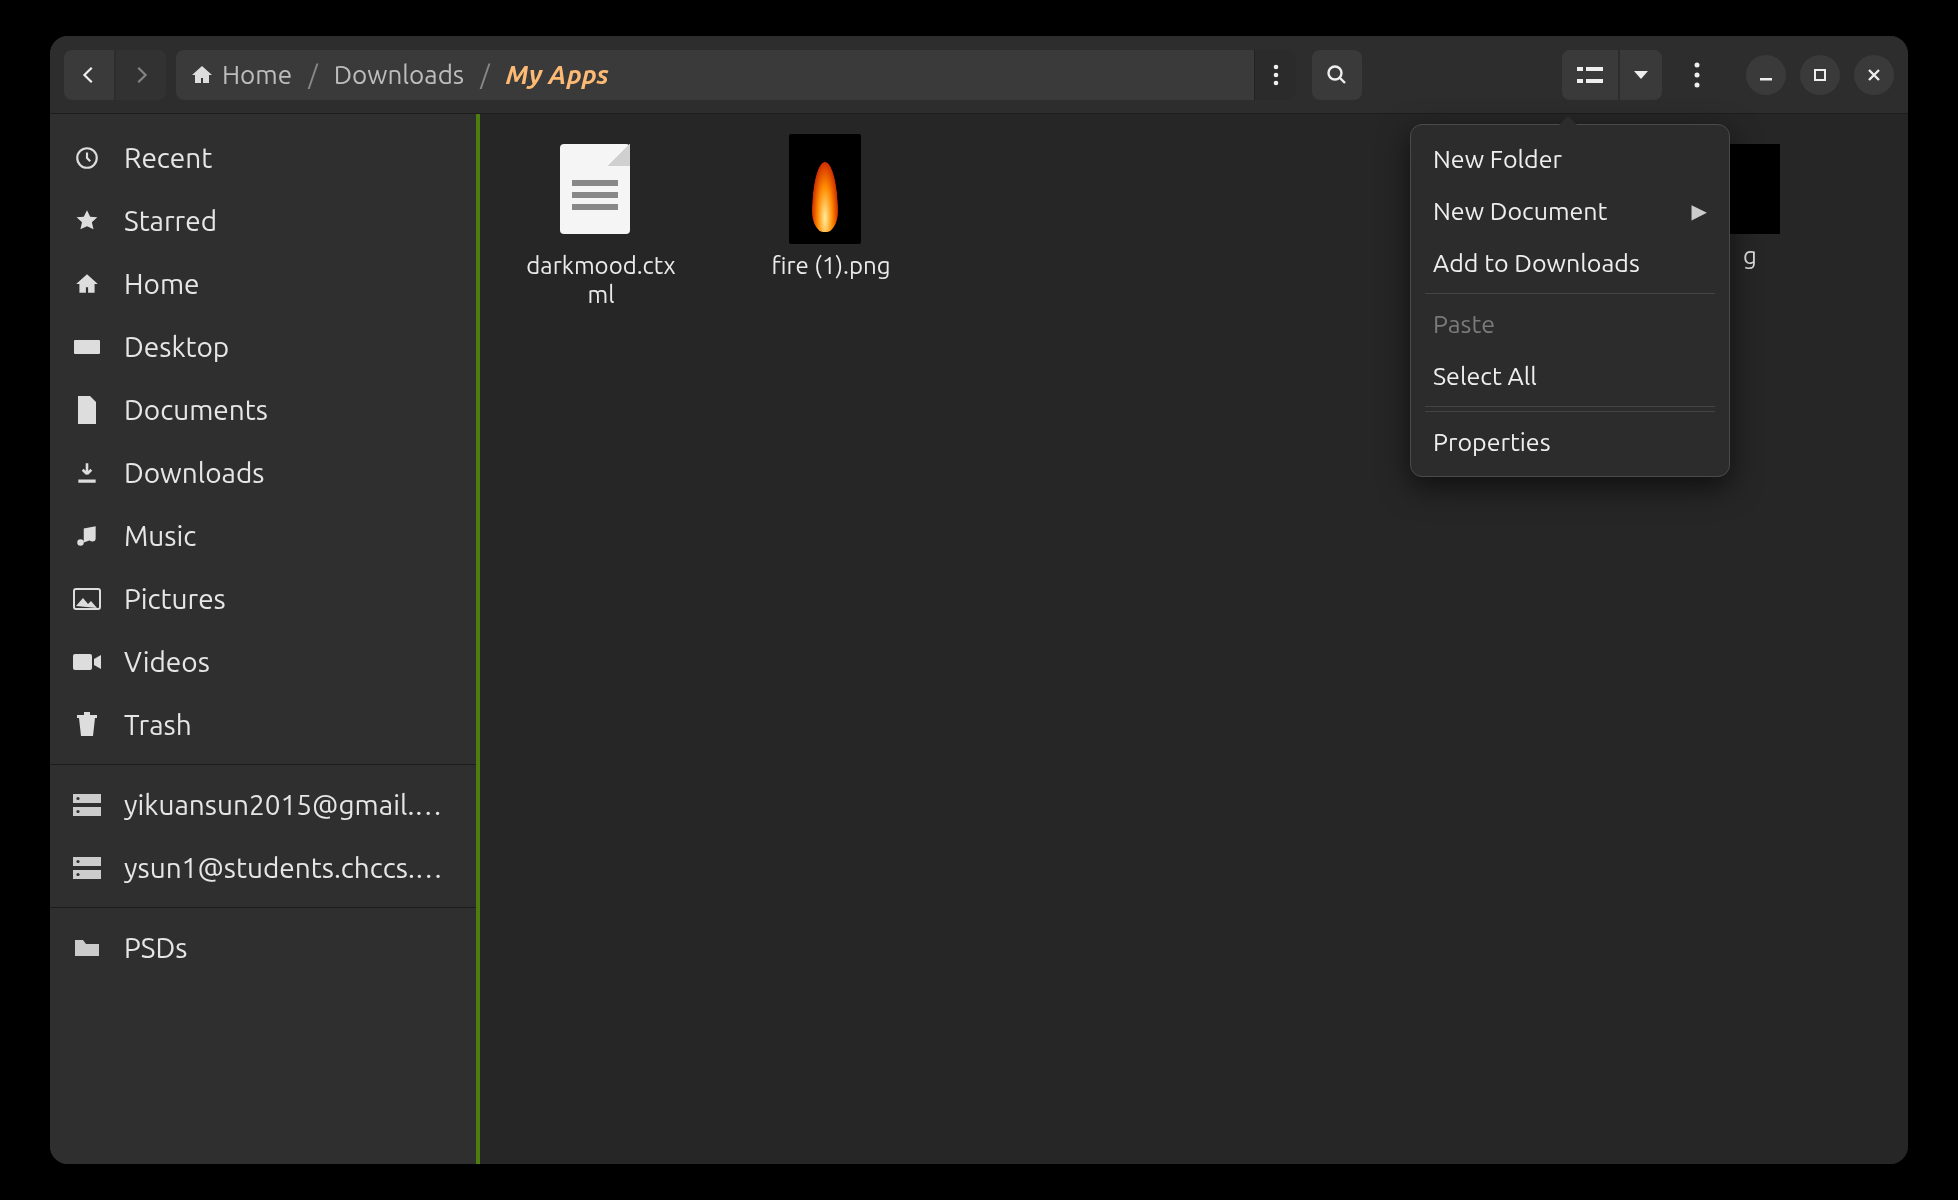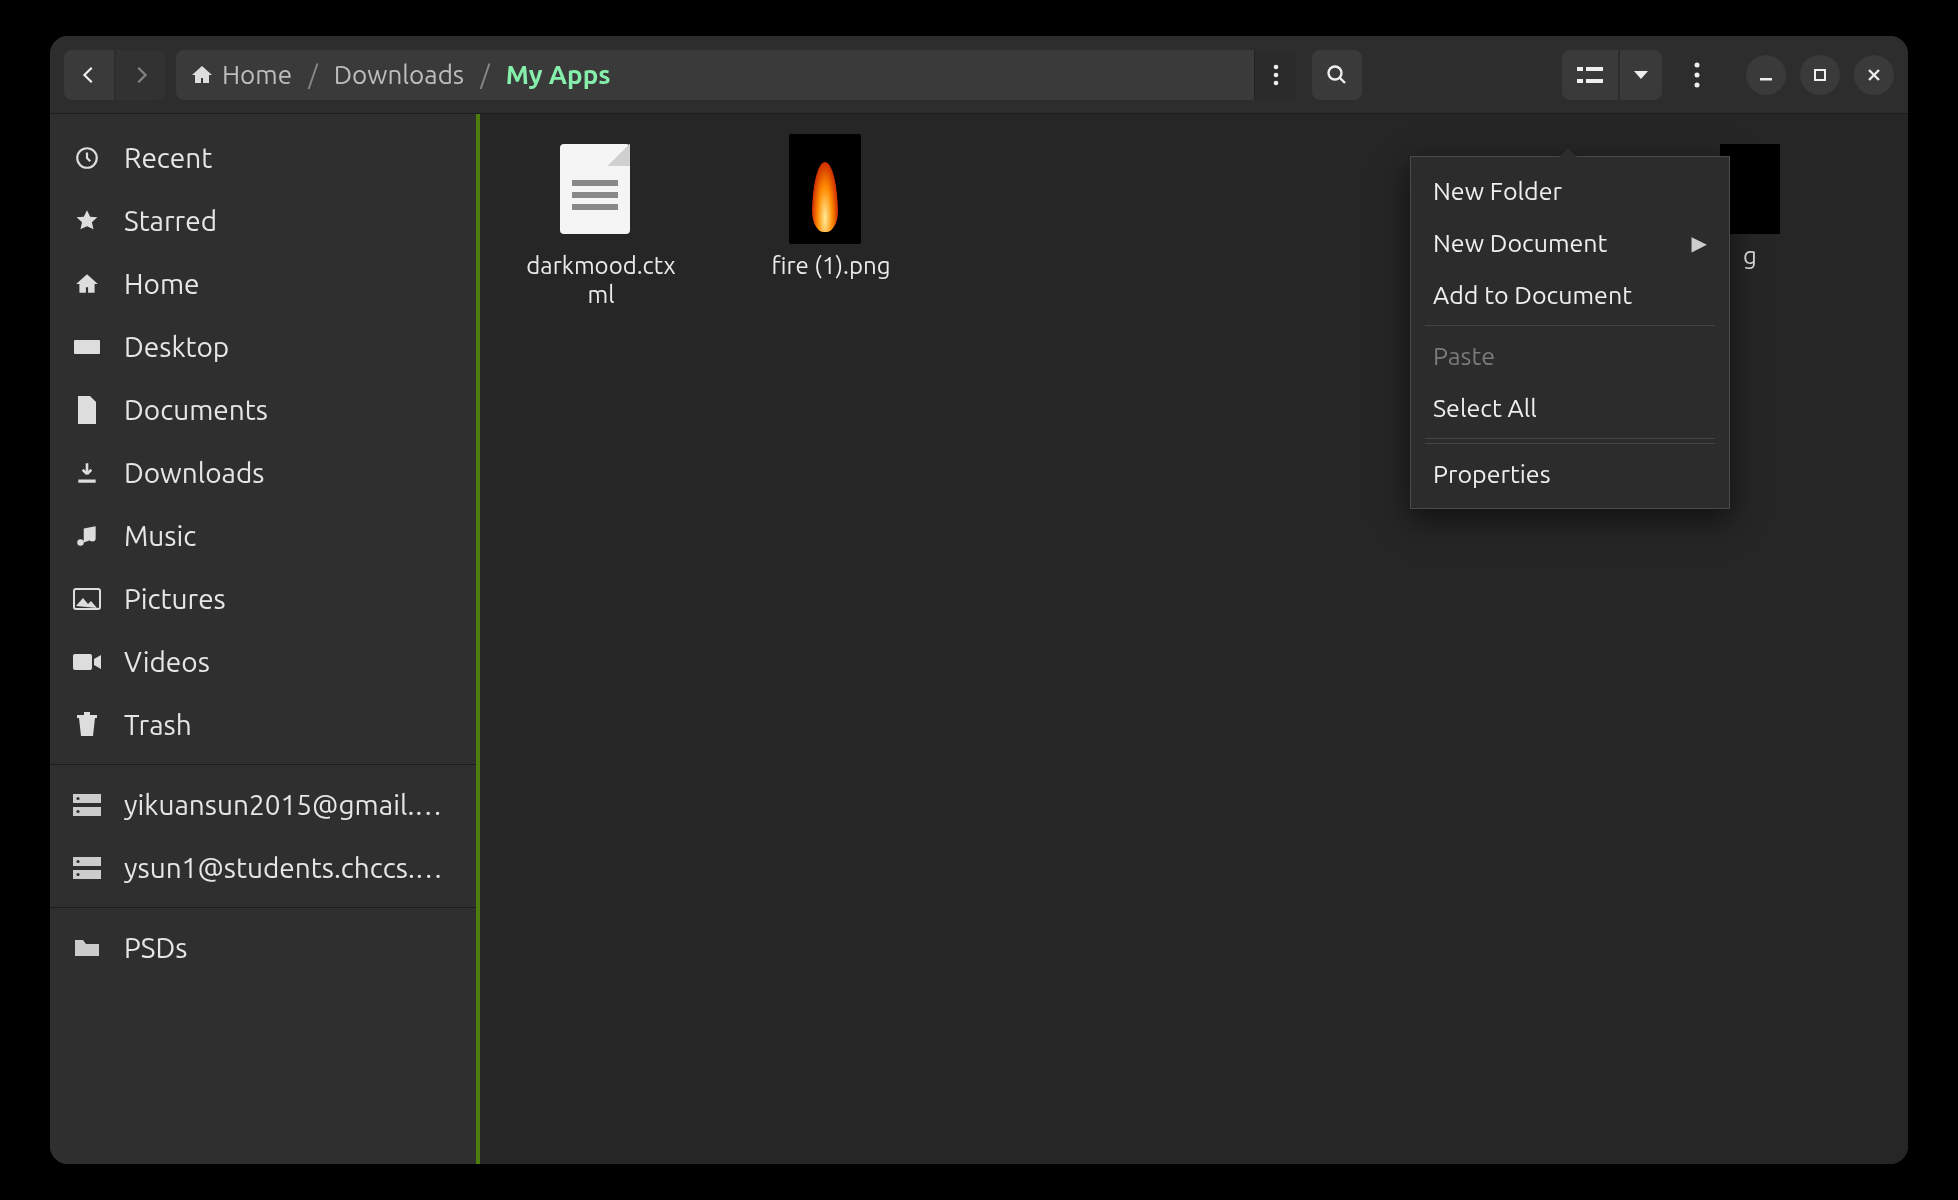--- a/index.html
+++ b/index.html
@@ -58,21 +58,21 @@
     border-radius: 8px;
     display: flex;
     align-items: center;
     padding: 0 14px;
     gap: 10px;
     color: #ddd;
     font-size: 26px;
     margin-right: 6px;
   }
   .pathbar .crumb { color: #bdbdbd; cursor: pointer; display:flex; align-items:center; gap:8px; }
-  .pathbar .crumb.current { color: #86efac; font-weight: 700; }
+  .pathbar .crumb.current { color: #fdba74; font-weight: 700; font-style: italic; }
   .pathbar .slash { color: #888; padding: 0 6px; }
   .pathbar .tail-menu {
     margin-left: auto;
     width: 42px; height: 50px;
     background: #2b2b2b;
     border-left: 1px solid #222;
     display:flex; align-items:center; justify-content:center;
     border-top-right-radius:8px; border-bottom-right-radius:8px;
     margin-right:-14px;
   }
@@ -156,25 +156,24 @@
   .peek { position:absolute; left: 1240px; top: 30px; color:#ddd; font-size:24px; text-align:center; }
   .peek .blackbox { width:60px; height:90px; background:#000; margin: 0 auto 8px auto; }
 
   
   .menu {
     position:absolute;
     left: 930px; top: 10px;
     width: 320px;
     background: #2c2c2c;
     border: 1px solid #4a4a4a;
-    border-radius: 0;
+    border-radius: 12px;
     box-shadow: 0 10px 30px rgba(0,0,0,0.6);
     padding: 8px 0;
     z-index: 50;
-    margin-top: 32px;
   }
   .menu::before {
     content:"";
     position:absolute; top:-9px; left:148px;
     width:0;height:0;
     border-left:9px solid transparent;
     border-right:9px solid transparent;
     border-bottom:9px solid #2c2c2c;
   }
   .menu-item {
@@ -431,21 +430,21 @@
 
       <div class="menu">
         <div class="menu-item">
           <span>New Folder</span>
         </div>
         <div class="menu-item">
           <span>New Document</span>
           <span class="chevron">▶</span>
         </div>
         <div class="menu-item">
-          <span>Add to Document</span>
+          <span>Add to Downloads</span>
         </div>
         <div class="menu-sep"></div>
         <div class="menu-item disabled">
           <span>Paste</span>
         </div>
         <div class="menu-item">
           <span>Select All</span>
         </div>
         <div class="menu-sep"></div>
         <div class="menu-sep"></div>

